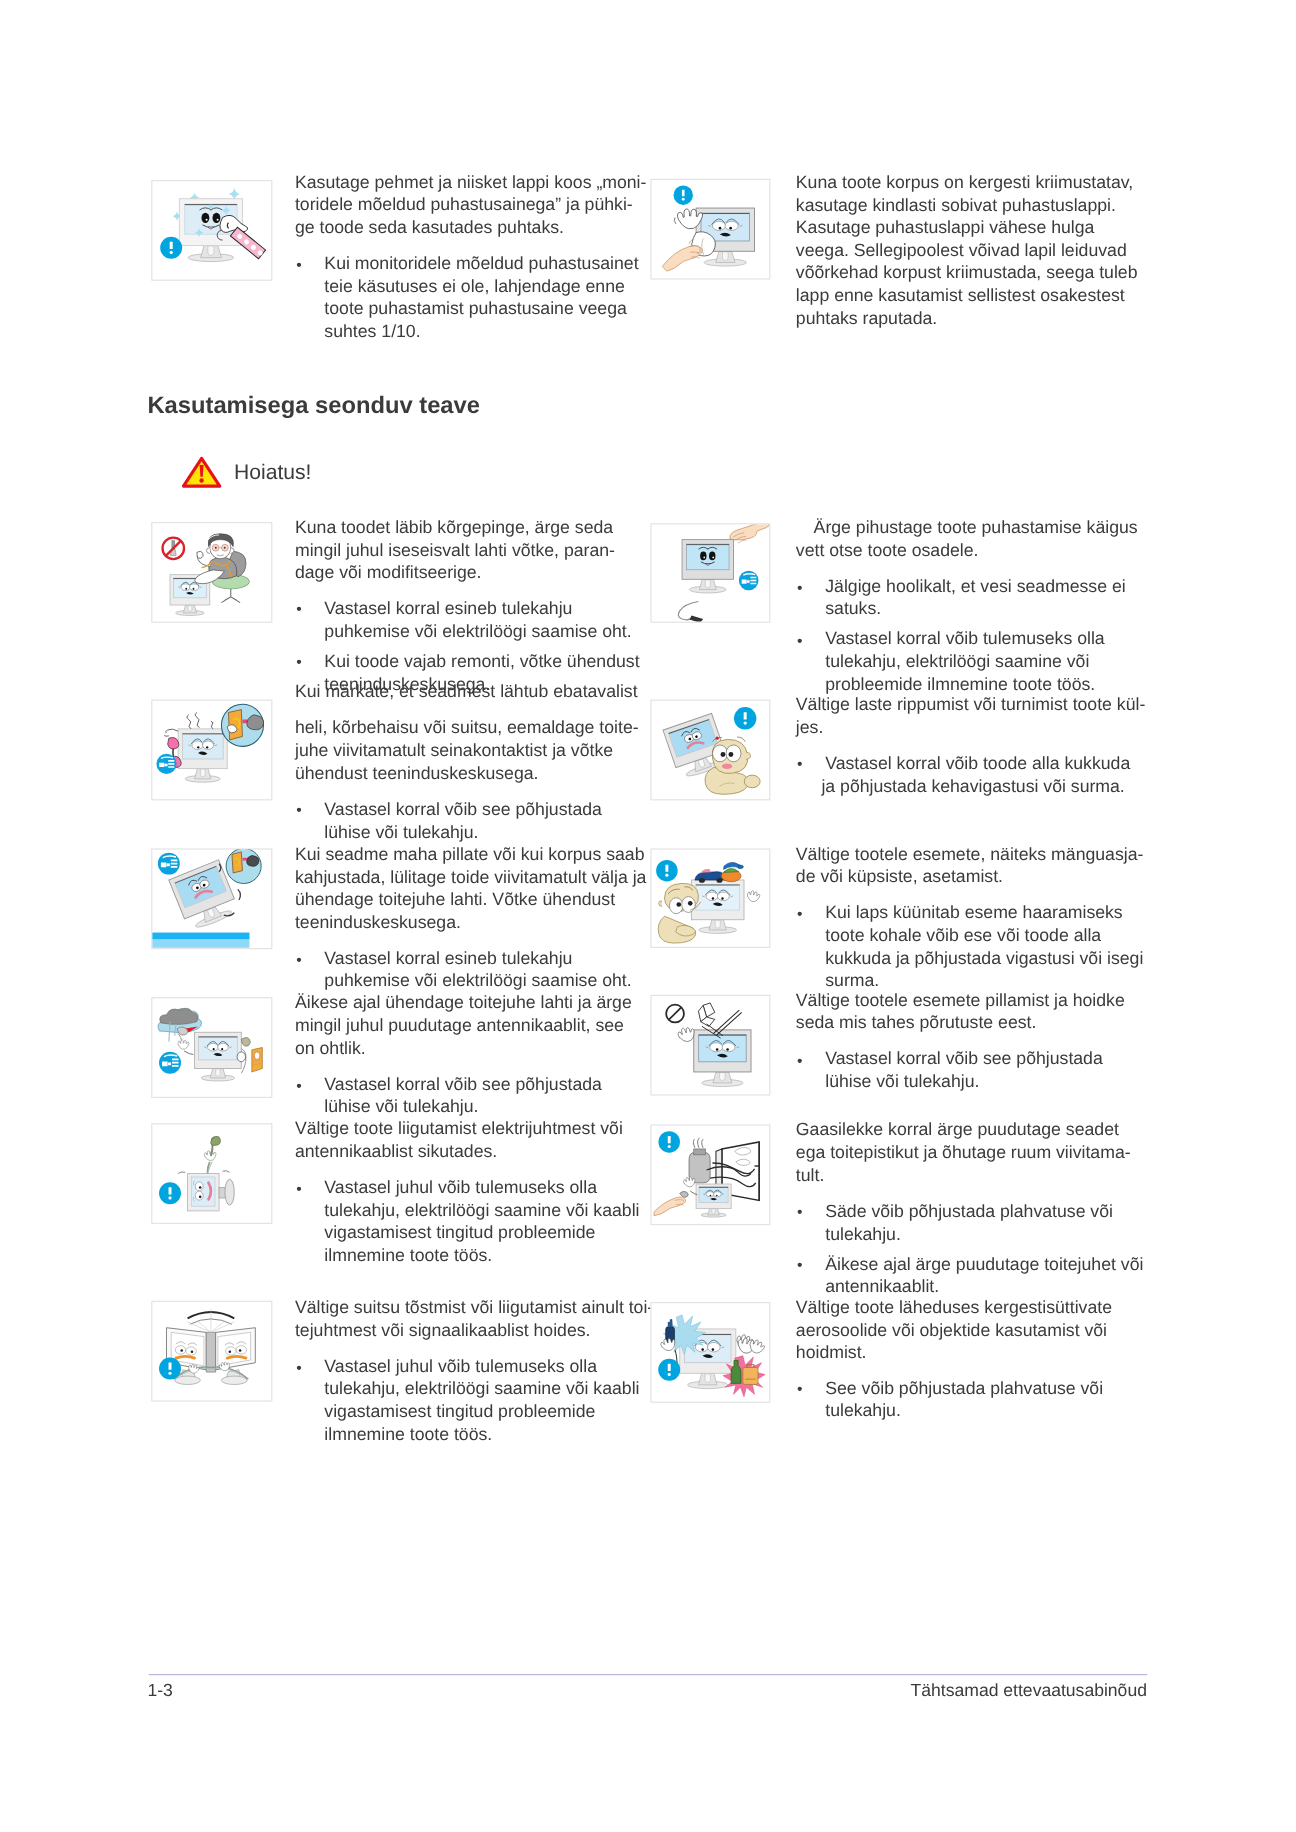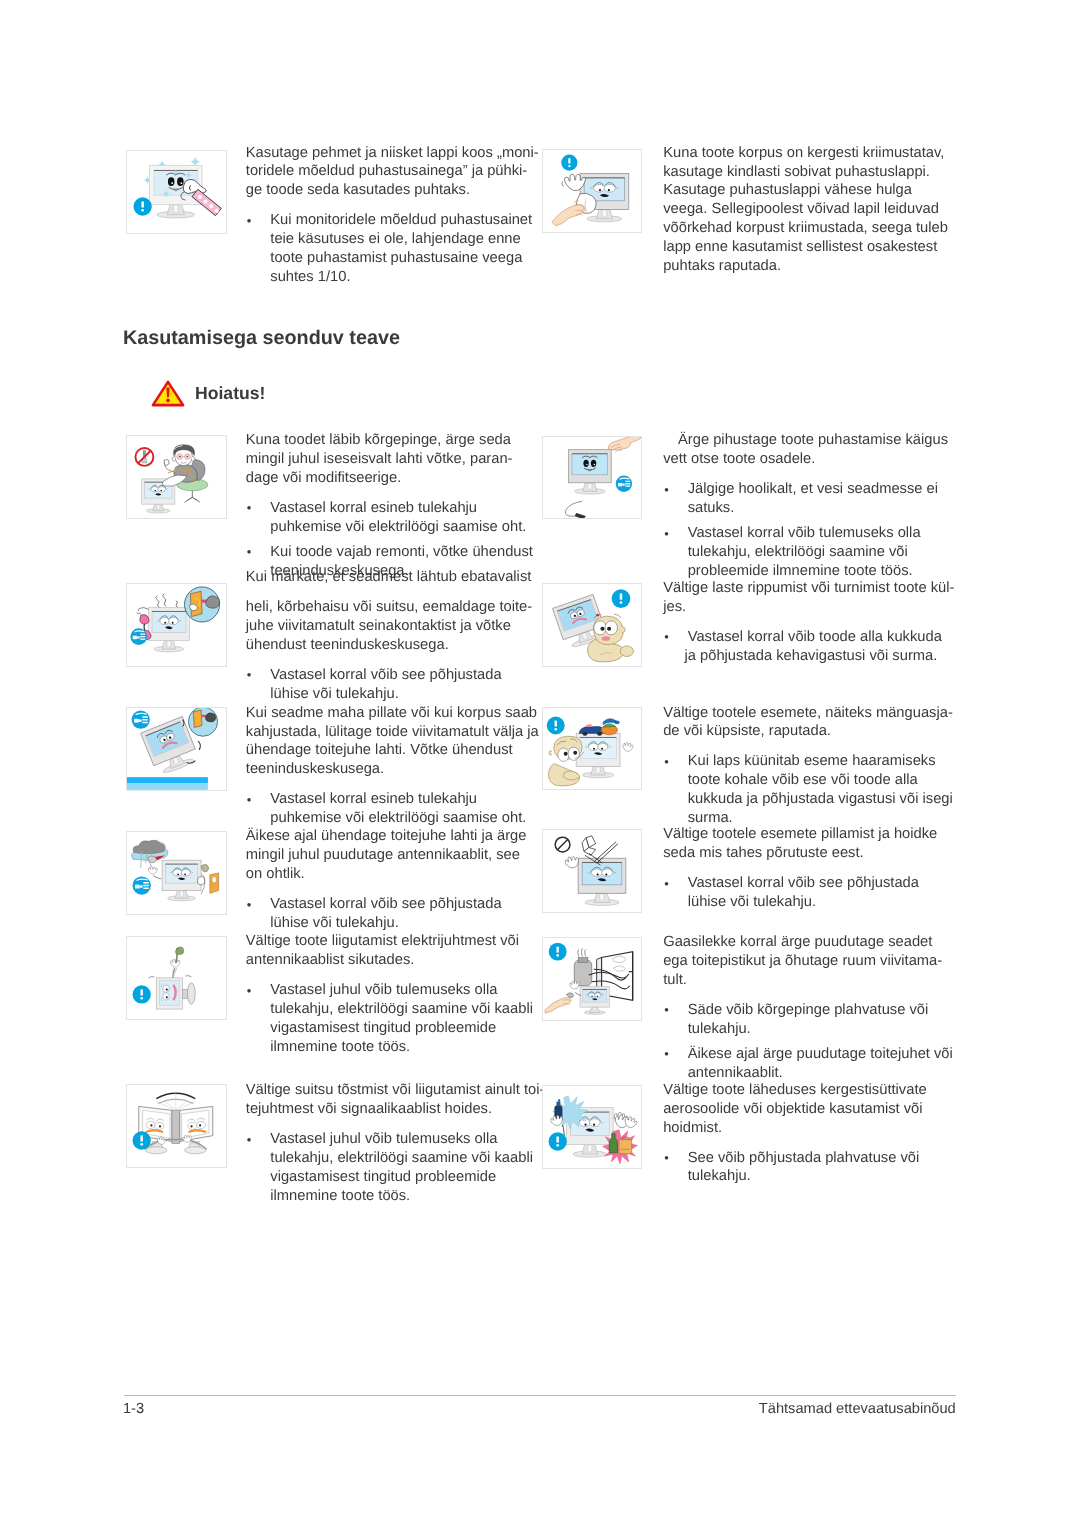--- a/index.html
+++ b/index.html
@@ -14,21 +14,21 @@
   .fig svg{display:block;width:100%;height:100%;}
 
   .ln{position:absolute;font-size:14.73px;line-height:18.9px;white-space:pre;color:#3b3b3b;}
   .ln.bl{padding-left:24.5px;}
   .ln .bt{position:absolute;left:1.0px;top:0.7px;font-size:13px;}
 
   h2.sec{position:absolute;margin:0;font-size:19.8px;font-weight:bold;color:#3b3b3b;
          line-height:normal;white-space:pre;}
   .warnwrap{position:absolute;display:flex;align-items:center;}
   .warnwrap svg{display:block;}
-  .warn{font-size:17.6px;font-weight:bold;color:#3b3b3b;white-space:pre;margin-left:10px;}
+  .warn{font-size:17.6px;font-weight:normal;color:#3b3b3b;white-space:pre;margin-left:10px;}
 
   .footline{position:absolute;height:1.3px;background:#b6b7da;}
   .foot{position:absolute;font-size:14.65px;color:#3b3b3b;white-space:pre;}
 </style>
 </head>
 <body>
 
 <div class="page">
 
 <div class="col">
@@ -508,21 +508,21 @@
           <ellipse cx="21" cy="48" rx="5.8" ry="6.8" fill="#fff" stroke="#6b6b6b" stroke-width="0.55"></ellipse>
           <ellipse cx="31.5" cy="47" rx="5.8" ry="6.8" fill="#fff" stroke="#6b6b6b" stroke-width="0.55"></ellipse>
           <circle cx="23.2" cy="47" r="2.0" fill="#222"></circle>
           <circle cx="33" cy="46" r="2.0" fill="#222"></circle>
           <path d="M14,38 q4,-5 10,-4 M28,32 q5,-1 7,3" fill="none" stroke="#8a7a4a" stroke-width="0.65"></path>
           <path d="M9,44 q-3,-0.5 -3,2 q0,2.5 3,2.6" fill="#ede0b8" stroke="#a08a52" stroke-width="0.6"></path>
           <path d="M33,52 q6,-2 9,-7" fill="none" stroke="#a08a52" stroke-width="0.7"></path>
         </svg>
       </div>
 <div class="ln" style="left:663.2px;top:703.50px">Vältige tootele esemete, näiteks mänguasja-</div>
-<div class="ln" style="left:663.2px;top:722.40px">de või küpsiste, raputada.</div>
+<div class="ln" style="left:663.2px;top:722.40px">de või küpsiste, asetamist.</div>
 <div class="ln bl" style="left:663.2px;top:752.40px"><span class="bt">•</span><span>Kui laps küünitab eseme haaramiseks</span></div>
 <div class="ln bl" style="left:663.2px;top:771.30px"><span>toote kohale võib ese või toode alla</span></div>
 <div class="ln bl" style="left:663.2px;top:790.20px"><span>kukkuda ja põhjustada vigastusi või isegi</span></div>
 <div class="ln bl" style="left:663.2px;top:809.10px"><span>surma.</span></div>
 <div class="fig" style="left:541.9px;top:829.4px;width:100.5px;height:83.8px">
         <svg viewBox="0 0 101 84" shape-rendering="geometricPrecision">
           <g>
             <ellipse cx="60.5" cy="74.4" rx="17.6" ry="3.1" fill="#e9e9e9" stroke="#b2b2b2" stroke-width="0.6"></ellipse>
             <path d="M55.1,65.0 h10.8 l2.7,9.4 h-16.2 Z" fill="#e4e4e4" stroke="#b2b2b2" stroke-width="0.6"></path>
             <path d="M58.1,65.5 v4.9 a2.4,2.4 0 0 0 4.7,0 v-4.9 Z" fill="#f7f7f7" stroke="#bdbdbd" stroke-width="0.5"></path>
@@ -594,21 +594,21 @@
           </g>
           <path d="M33,56 q4,3 6,3" fill="none" stroke="#3a3a3a" stroke-width="0.6"></path>
           <path d="M24,58 q3,-3 6,-1 q2.4,1.8 0.4,3.6 q-3,2.4 -6.4,-2.6 Z" fill="#bdbdbd" stroke="#5a5a5a" stroke-width="0.55"></path>
           <path d="M2,74 q7,-8 18,-12 q6,-2 8,0.4 q2.4,2.4 -1,4.4 q-3.6,2 -7.4,2.8 q-4,0.8 -7,3.2 q-4,3.2 -10.6,4.4 Z" fill="#fadcc0" stroke="#c08a5e" stroke-width="0.55"></path>
           <path d="M20,64 q6,-1.6 7.6,0.6 M21,67.6 q5,-1 6.6,0.6" fill="none" stroke="#c08a5e" stroke-width="0.45"></path>
         </svg>
       </div>
 <div class="ln" style="left:663.2px;top:933.00px">Gaasilekke korral ärge puudutage seadet</div>
 <div class="ln" style="left:663.2px;top:951.90px">ega toitepistikut ja õhutage ruum viivitama-</div>
 <div class="ln" style="left:663.2px;top:970.80px">tult.</div>
-<div class="ln bl" style="left:663.2px;top:1000.80px"><span class="bt">•</span><span>Säde võib kõrgepinge plahvatuse või</span></div>
+<div class="ln bl" style="left:663.2px;top:1000.80px"><span class="bt">•</span><span>Säde võib põhjustada plahvatuse või</span></div>
 <div class="ln bl" style="left:663.2px;top:1019.70px"><span>tulekahju.</span></div>
 <div class="ln bl" style="left:663.2px;top:1044.70px"><span class="bt">•</span><span>Äikese ajal ärge puudutage toitejuhet või</span></div>
 <div class="ln bl" style="left:663.2px;top:1063.60px"><span>antennikaablit.</span></div>
 <div class="fig" style="left:541.9px;top:1084.9px;width:100.5px;height:83.8px">
         <svg viewBox="0 0 101 84" shape-rendering="geometricPrecision">
           <g>
             <ellipse cx="48.0" cy="69.9" rx="17.3" ry="3.2" fill="#e9e9e9" stroke="#b2b2b2" stroke-width="0.6"></ellipse>
             <path d="M42.7,60.0 h10.6 l2.6,9.9 h-15.8 Z" fill="#e4e4e4" stroke="#b2b2b2" stroke-width="0.6"></path>
             <path d="M45.7,60.5 v5.1 a2.3,2.3 0 0 0 4.6,0 v-5.1 Z" fill="#f7f7f7" stroke="#bdbdbd" stroke-width="0.5"></path>
             <rect x="24.0" y="22.0" width="48.0" height="38.0" fill="#ededed" stroke="#c8c8c8" stroke-width="0.8"></rect>

